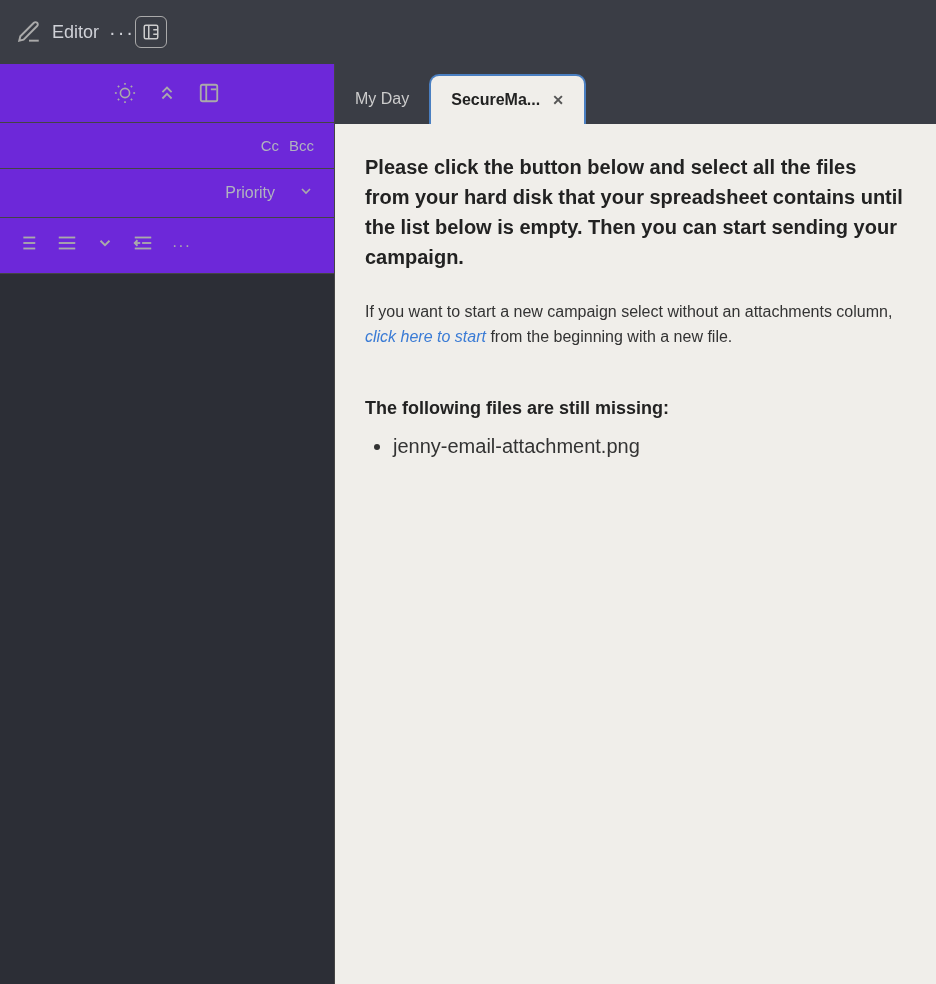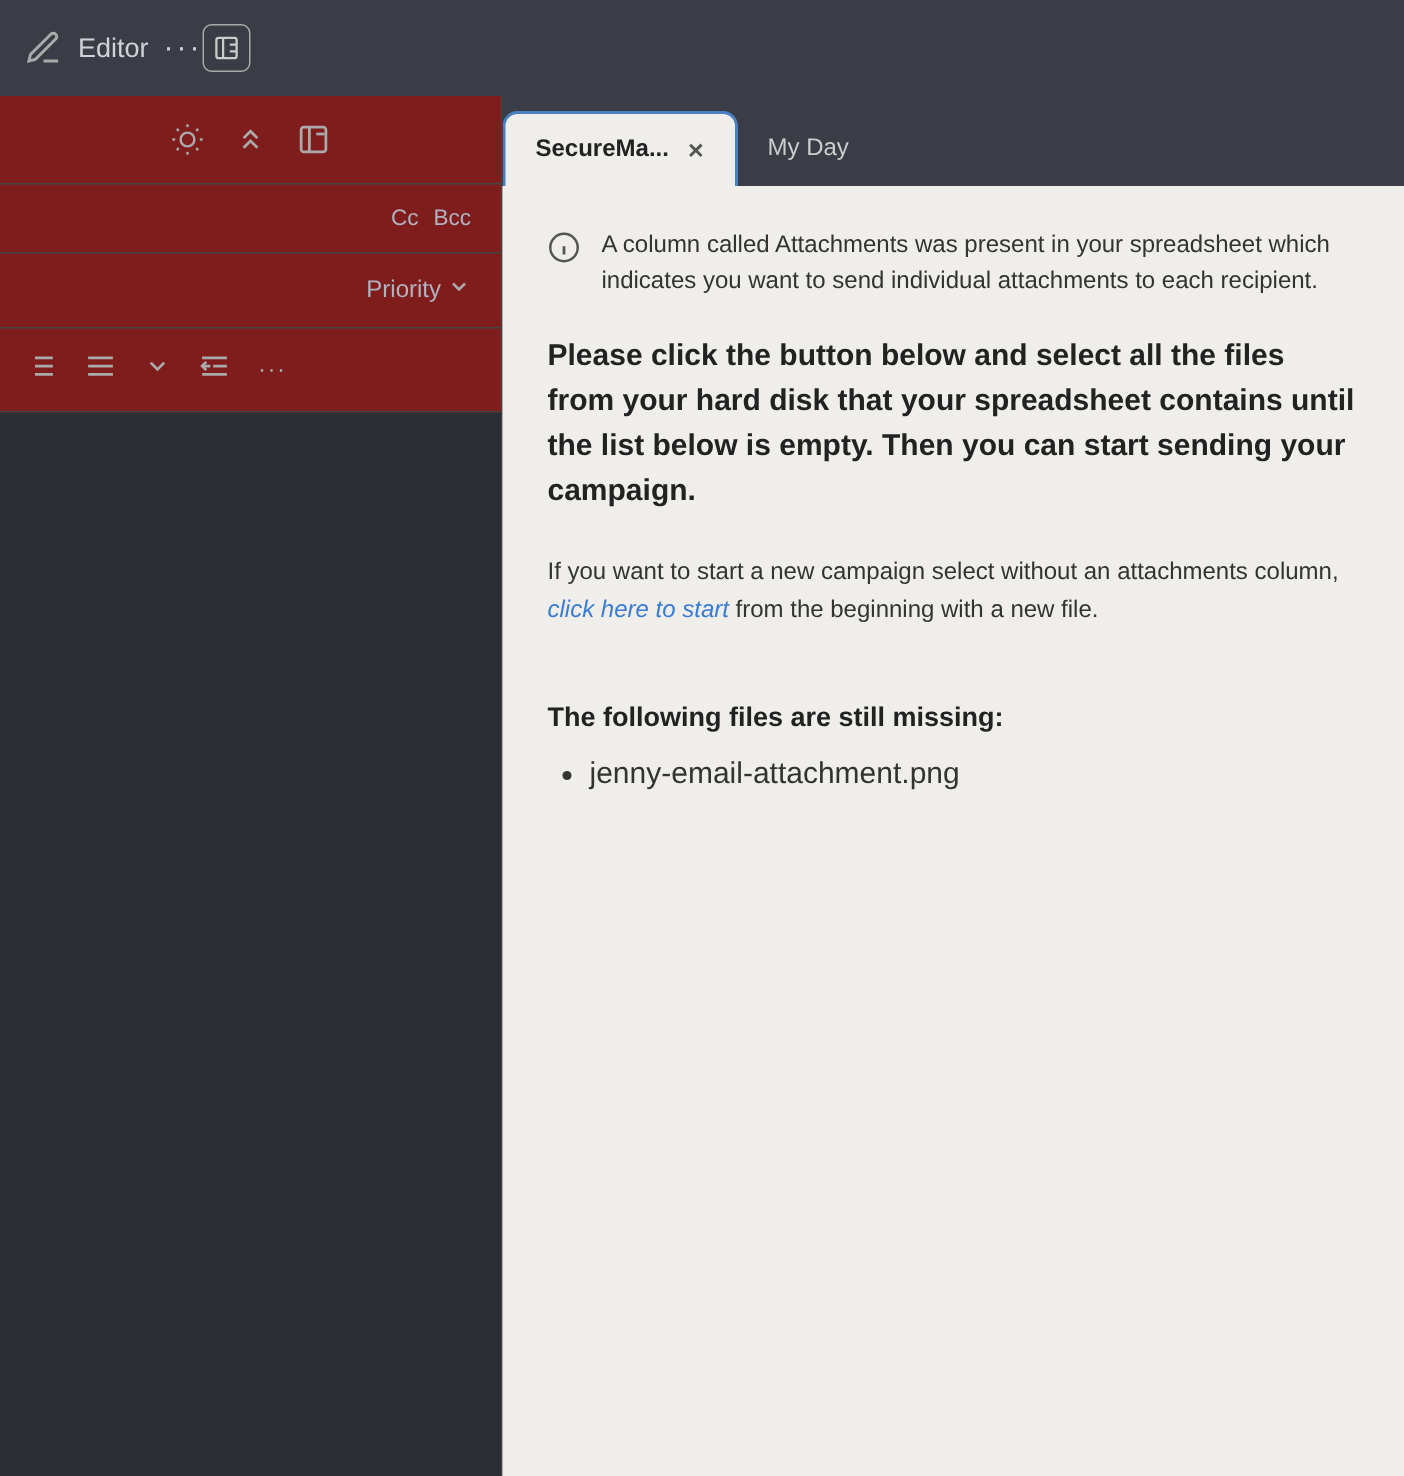--- a/index.html
+++ b/index.html
@@ -54,21 +54,21 @@
     
     .main-area {
       display: flex;
       flex: 1;
       overflow: hidden;
     }
 
     
     .sidebar {
       width: 335px;
-      background: #7f1d1d;
+      background: #6d28d9;
       flex-shrink: 0;
       display: flex;
       flex-direction: column;
       border-right: 1px solid #444;
     }
     .sidebar-toolbar {
       display: flex;
       align-items: center;
       justify-content: center;
       gap: 20px;
@@ -99,21 +99,21 @@
     .priority-row {
       display: flex;
       align-items: center;
       justify-content: flex-end;
       padding: 14px 20px;
       border-bottom: 1px solid #444;
     }
     .priority-dropdown {
       display: flex;
       align-items: center;
-      gap: 0;
+      gap: 19px;
       color: #b0b3be;
       font-size: 16px;
       cursor: pointer;
     }
     .sidebar-format-row {
       display: flex;
       align-items: center;
       justify-content: flex-start;
       gap: 18px;
       padding: 14px 16px;
@@ -373,41 +373,31 @@
       </span>
       <span class="format-icon" style="letter-spacing:1px;font-size:16px;color:#aaa;">···</span>
     </div>
 
     <div class="sidebar-body"></div>
   </div>
 
   <div class="right-panel">
 
     <div class="tab-bar">
+      <div class="tab inactive">
+        <span>My Day</span>
+      </div>
       <div class="tab active">
         <span>SecureMa...</span>
         <span class="tab-close">✕</span>
       </div>
-      <div class="tab inactive">
-        <span>My Day</span>
-      </div>
     </div>
 
     <div class="content-area">
       <div class="info-section">
-        <div class="info-row">
-          <span class="info-icon">
-            <svg width="22" height="22" viewBox="0 0 24 24" fill="none" stroke="#555" stroke-width="1.8">
-              <circle cx="12" cy="12" r="10"></circle>
-              <line x1="12" y1="8" x2="12" y2="8" stroke-width="2.5"></line>
-              <line x1="12" y1="11" x2="12" y2="17" stroke-width="2"></line>
-            </svg>
-          </span>
-          <p class="info-text">A column called Attachments was present in your spreadsheet which indicates you want to send individual attachments to each recipient.</p>
-        </div>
 
         <p class="info-bold-text">Please click the button below and select all the files from your hard disk that your spreadsheet contains until the list below is empty. Then you can start sending your campaign.</p>
 
         <p class="info-normal-text">
           <span>If you want to start a new campaign select without an attachments column, </span><a class="link-text">click here to start</a><span> from the beginning with a new file.</span>
         </p>
       </div>
 
 
       <div class="missing-section">

